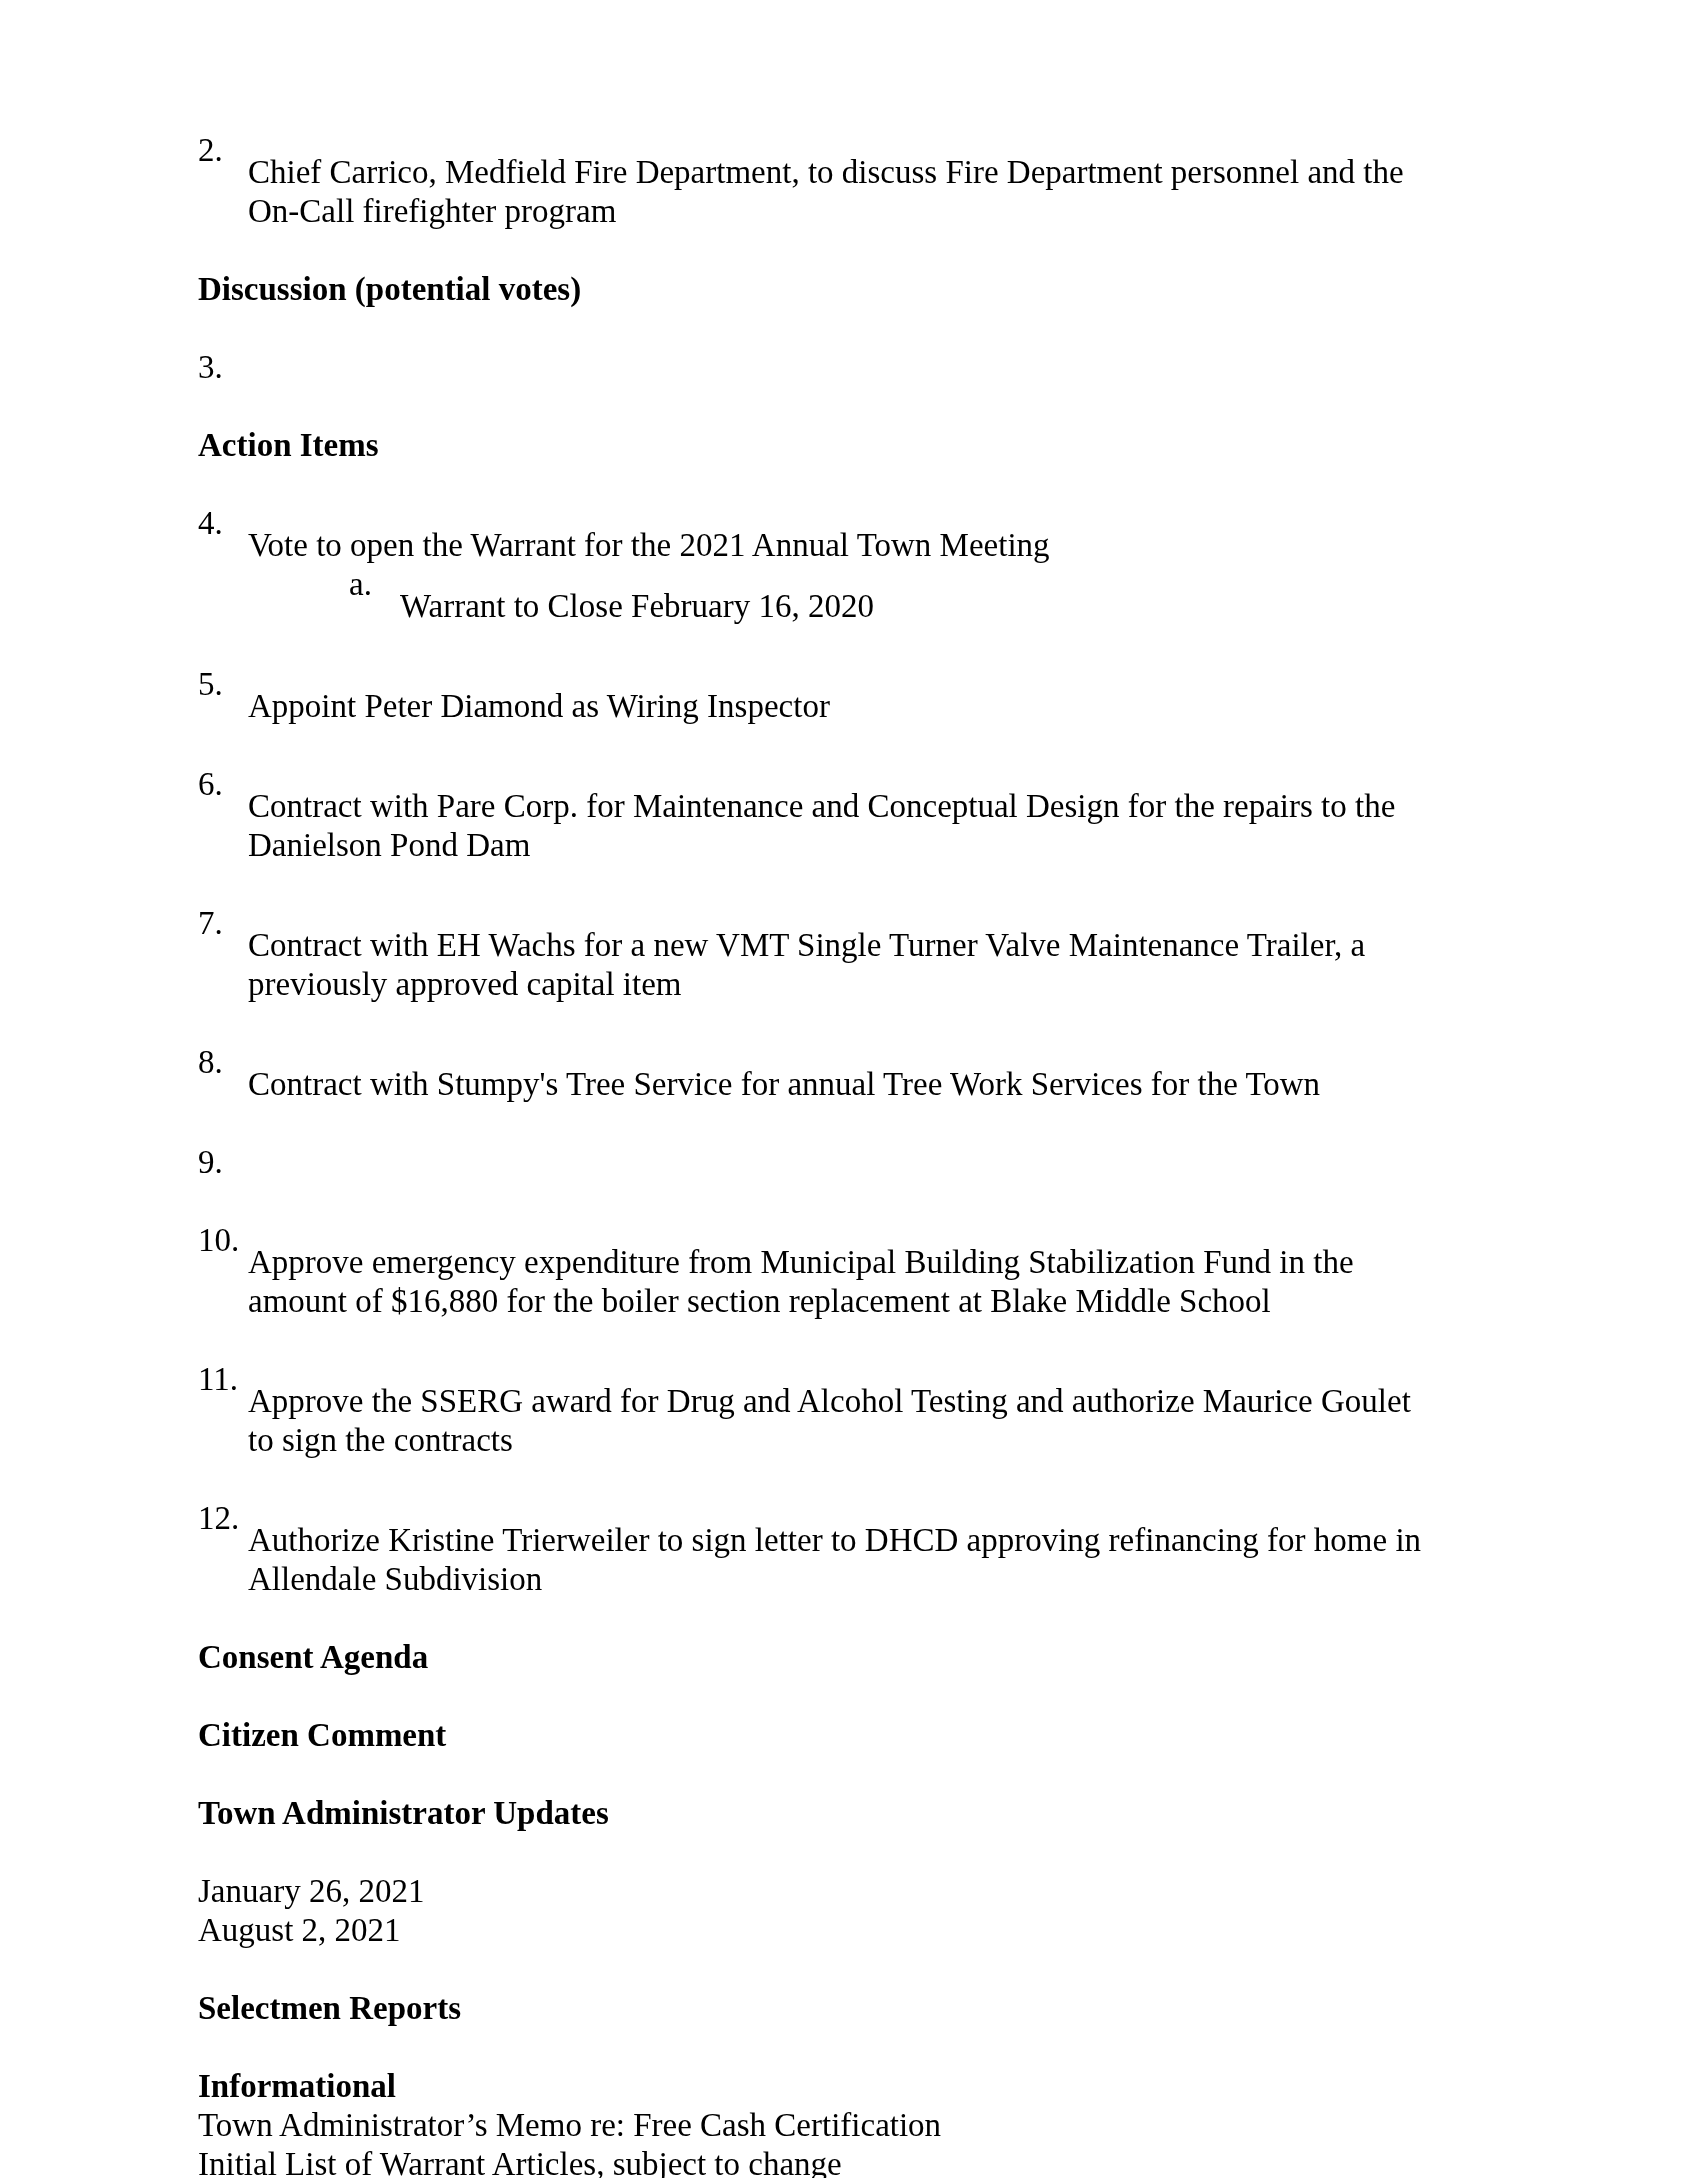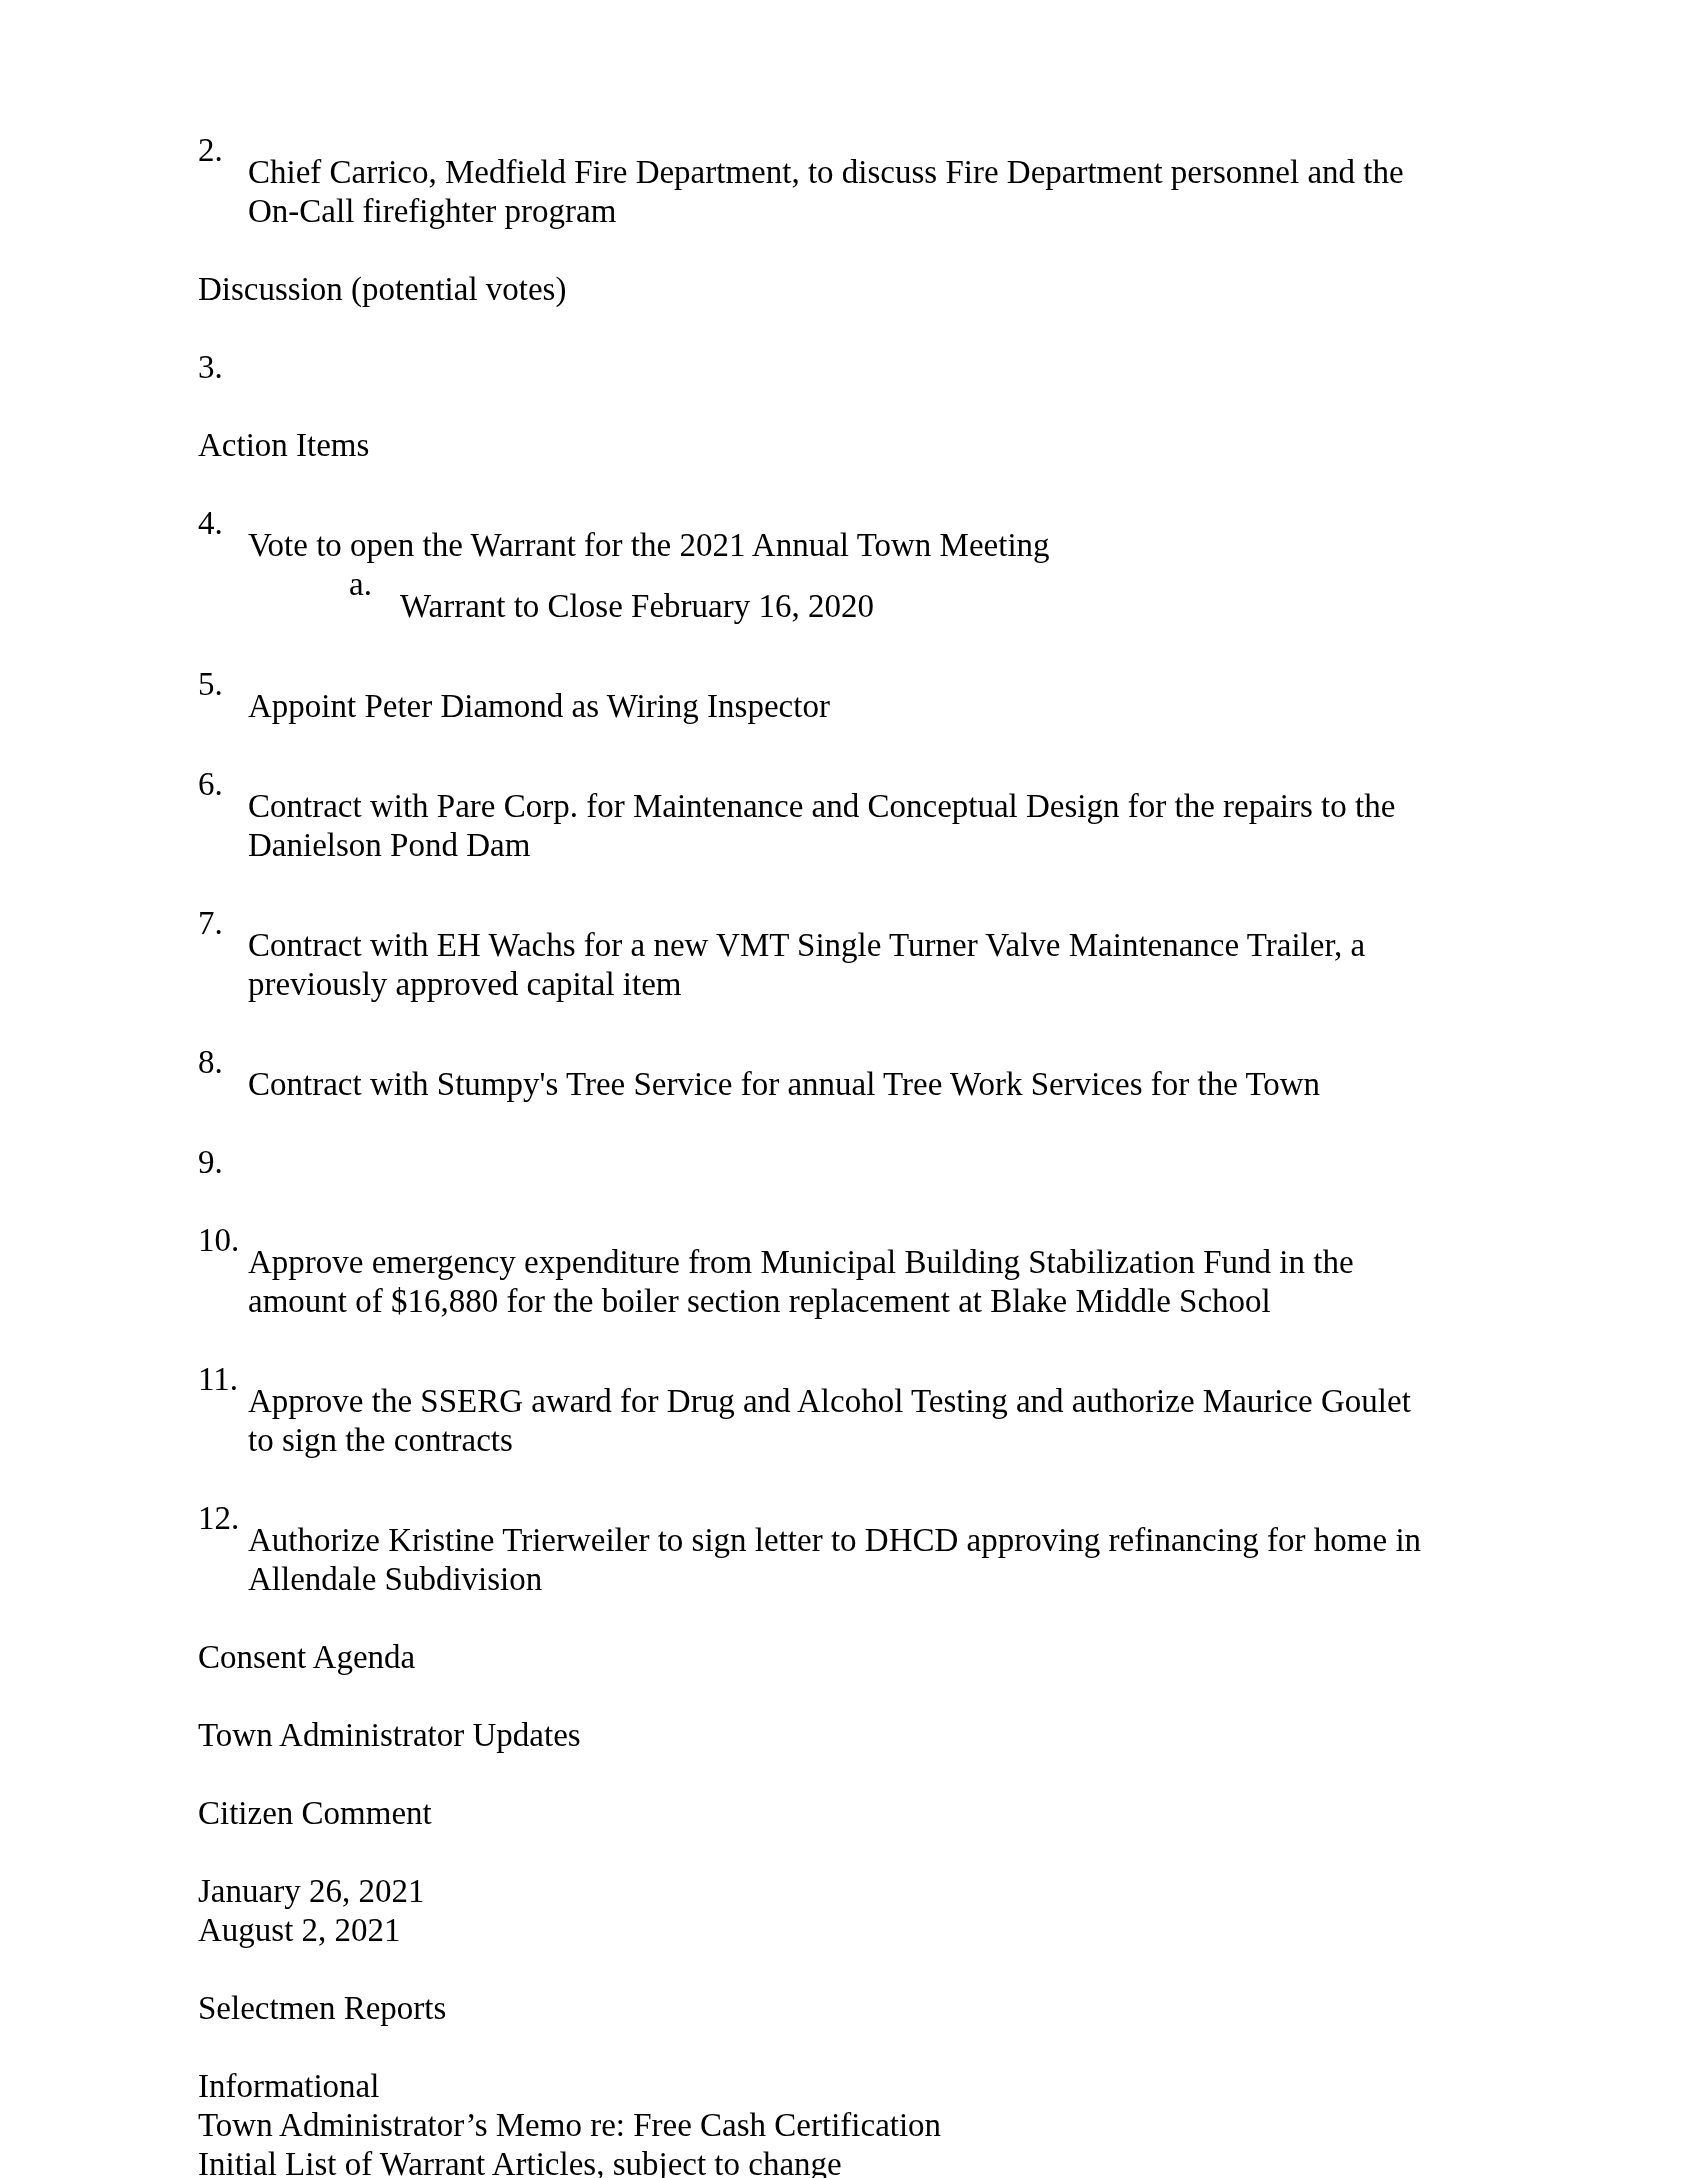--- a/index.html
+++ b/index.html
@@ -19,21 +19,21 @@
     background: #ffffff;
     color: #000000;
     font-family: "Liberation Serif", "DejaVu Serif", serif;
     font-size: 33px;
     line-height: 39px;
     padding: 131px 193px 0 198px;
   }
   .block { margin-bottom: 39px; }
   .block:last-child { margin-bottom: 11px; }
 
-  .heading { font-weight: normal; }
+  .heading { font-weight: bold; }
 
   .li { display: flex; align-items: flex-start; }
   .li .num {
     flex: 0 0 50px;
     width: 50px;
   }
   .li .txt {
     max-width: 1193px;
     margin-top: 22px;
   }
@@ -107,23 +107,23 @@
     <span class="txt">Approve the SSERG award for Drug and Alcohol Testing and authorize Maurice Goulet to sign the contracts</span>
   </div>
 
   <div class="block li">
     <span class="num">12.</span>
     <span class="txt">Authorize Kristine Trierweiler to sign letter to DHCD approving refinancing for home in Allendale Subdivision</span>
   </div>
 
   <div class="block heading">Consent Agenda</div>
 
+  <div class="block heading">Citizen Comment</div>
+
   <div class="block heading">Town Administrator Updates</div>
-
-  <div class="block heading">Citizen Comment</div>
 
   <div class="block">
     <div class="plain-line">January 26, 2021</div>
     <div class="plain-line">August 2, 2021</div>
   </div>
 
   <div class="block heading">Selectmen Reports</div>
 
   <div class="block">
     <div class="heading">Informational</div>

